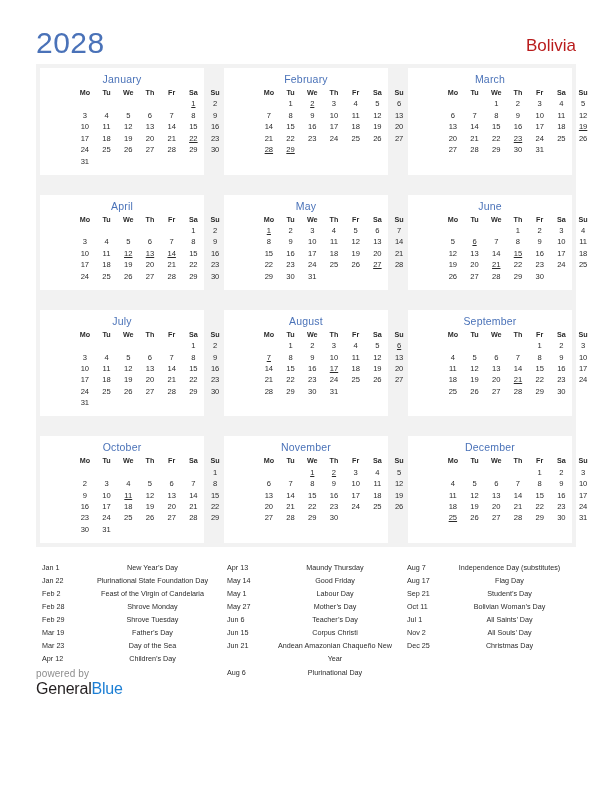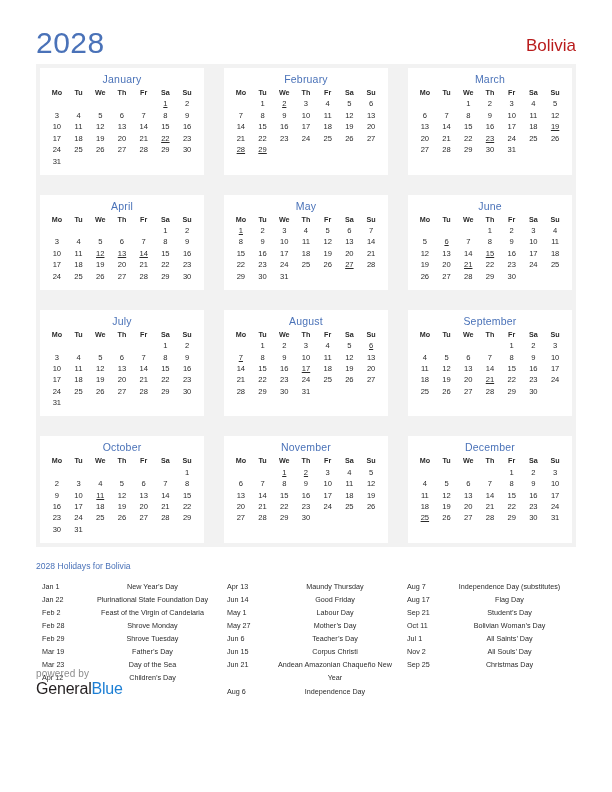--- a/index.html
+++ b/index.html
@@ -56,20 +56,21 @@
     color: #4a72b8;
     font-size: 10.5px;
     font-weight: 400;
     padding-bottom: 3px;
     letter-spacing: 0.2px;
   }
   table.month-table {
     width: 100%;
     border-collapse: collapse;
     table-layout: fixed;
+    margin-left: 28px;
   }
   table.month-table th {
     font-size: 7.2px;
     font-weight: bold;
     color: #2b2b2b;
     text-align: center;
     padding: 1px 0 2px 0;
     line-height: 1.1;
   }
   table.month-table td {
@@ -923,21 +924,20 @@
                 <td>30</td>
                 <td>31</td>
               </tr>
             </tbody>
           </table>
         </div>
       </div>
   </div>
 
   <div class="holidays-section">
-    <div class="holidays-heading">2028 Holidays for Bolivia</div>
     <div class="holidays-columns">
         <div>
           <div class="holiday-row">
             <span class="holiday-date">Jan 1</span>
             <span class="holiday-name">New Year’s Day</span>
           </div>
           <div class="holiday-row">
             <span class="holiday-date">Jan 22</span>
             <span class="holiday-name">Plurinational State Foundation Day</span>
           </div>
@@ -965,21 +965,21 @@
             <span class="holiday-date">Apr 12</span>
             <span class="holiday-name">Children’s Day</span>
           </div>
         </div>
         <div>
           <div class="holiday-row">
             <span class="holiday-date">Apr 13</span>
             <span class="holiday-name">Maundy Thursday</span>
           </div>
           <div class="holiday-row">
-            <span class="holiday-date">Jun 14</span>
+            <span class="holiday-date">May 14</span>
             <span class="holiday-name">Good Friday</span>
           </div>
           <div class="holiday-row">
             <span class="holiday-date">May 1</span>
             <span class="holiday-name">Labour Day</span>
           </div>
           <div class="holiday-row">
             <span class="holiday-date">May 27</span>
             <span class="holiday-name">Mother’s Day</span>
           </div>
@@ -994,21 +994,21 @@
           <div class="holiday-row">
             <span class="holiday-date">Jun 21</span>
             <span class="holiday-name">Andean Amazonian Chaqueño New</span>
           </div>
           <div class="holiday-row continuation">
             <span class="holiday-date"></span>
             <span class="holiday-name">Year</span>
           </div>
           <div class="holiday-row">
             <span class="holiday-date">Aug 6</span>
-            <span class="holiday-name">Independence Day</span>
+            <span class="holiday-name">Plurinational Day</span>
           </div>
         </div>
         <div>
           <div class="holiday-row">
             <span class="holiday-date">Aug 7</span>
             <span class="holiday-name">Independence Day (substitutes)</span>
           </div>
           <div class="holiday-row">
             <span class="holiday-date">Aug 17</span>
             <span class="holiday-name">Flag Day</span>
@@ -1023,21 +1023,21 @@
           </div>
           <div class="holiday-row">
             <span class="holiday-date">Jul 1</span>
             <span class="holiday-name">All Saints’ Day</span>
           </div>
           <div class="holiday-row">
             <span class="holiday-date">Nov 2</span>
             <span class="holiday-name">All Souls’ Day</span>
           </div>
           <div class="holiday-row">
-            <span class="holiday-date">Sep 25</span>
+            <span class="holiday-date">Dec 25</span>
             <span class="holiday-name">Christmas Day</span>
           </div>
         </div>
       </div>
   </div>
 
   <div class="footer">
     <div class="powered-by">powered by</div>
     <div class="brand">
       <span class="brand-general">General</span><span class="brand-blue">Blue</span>

